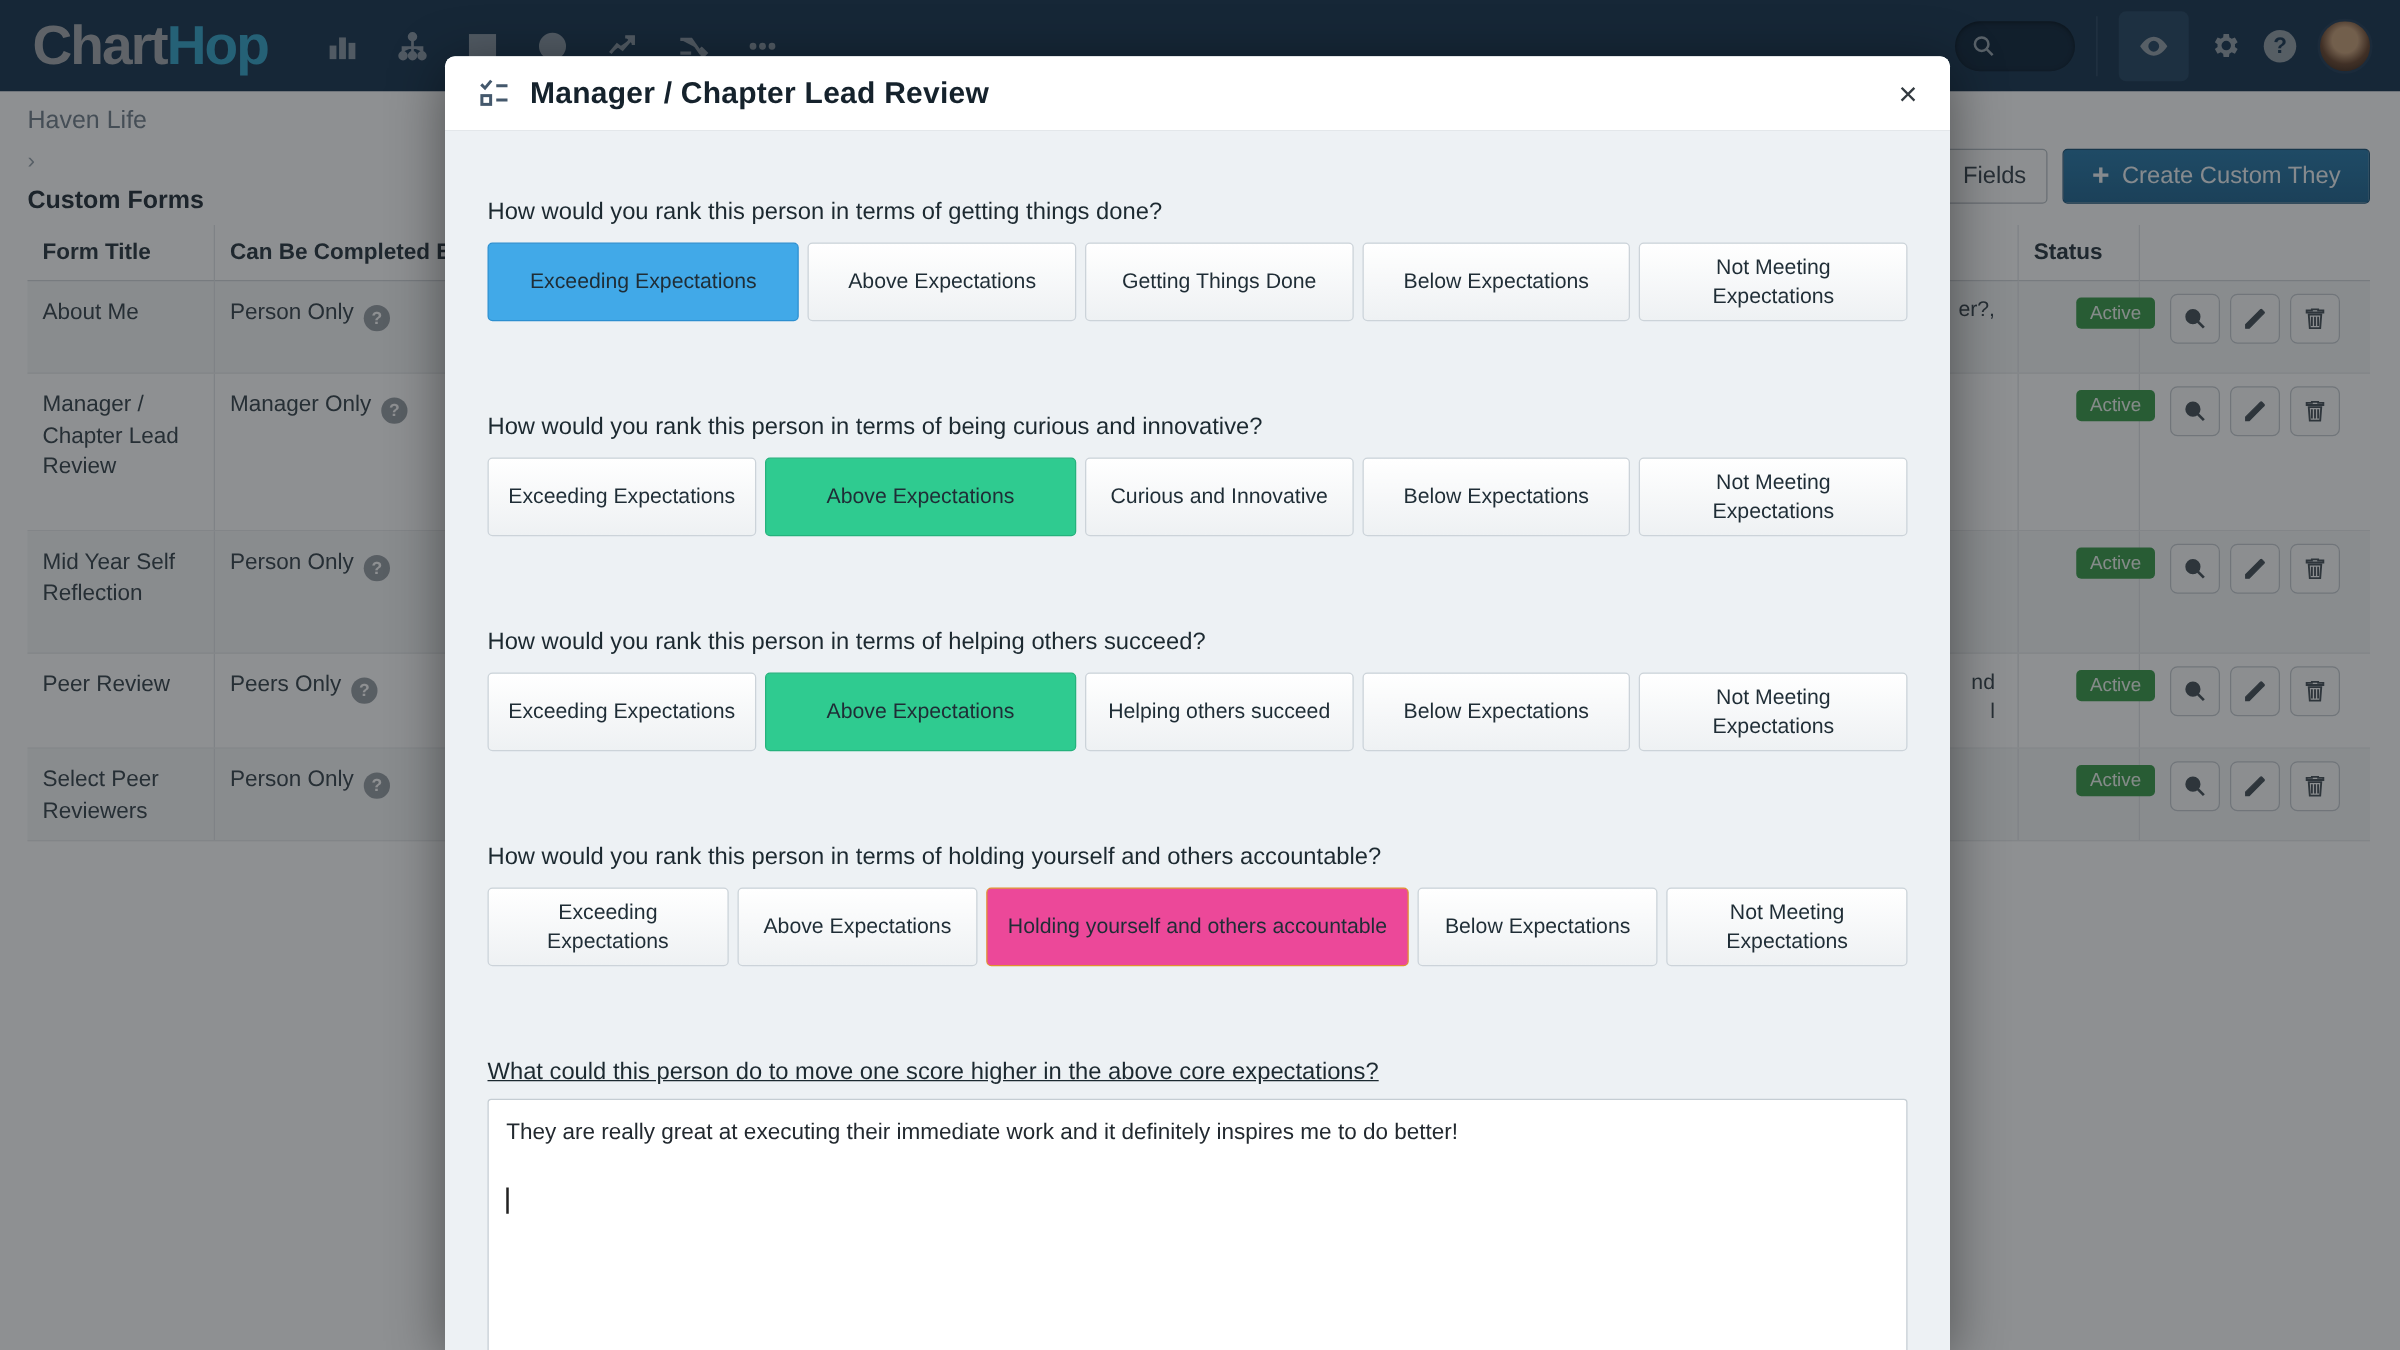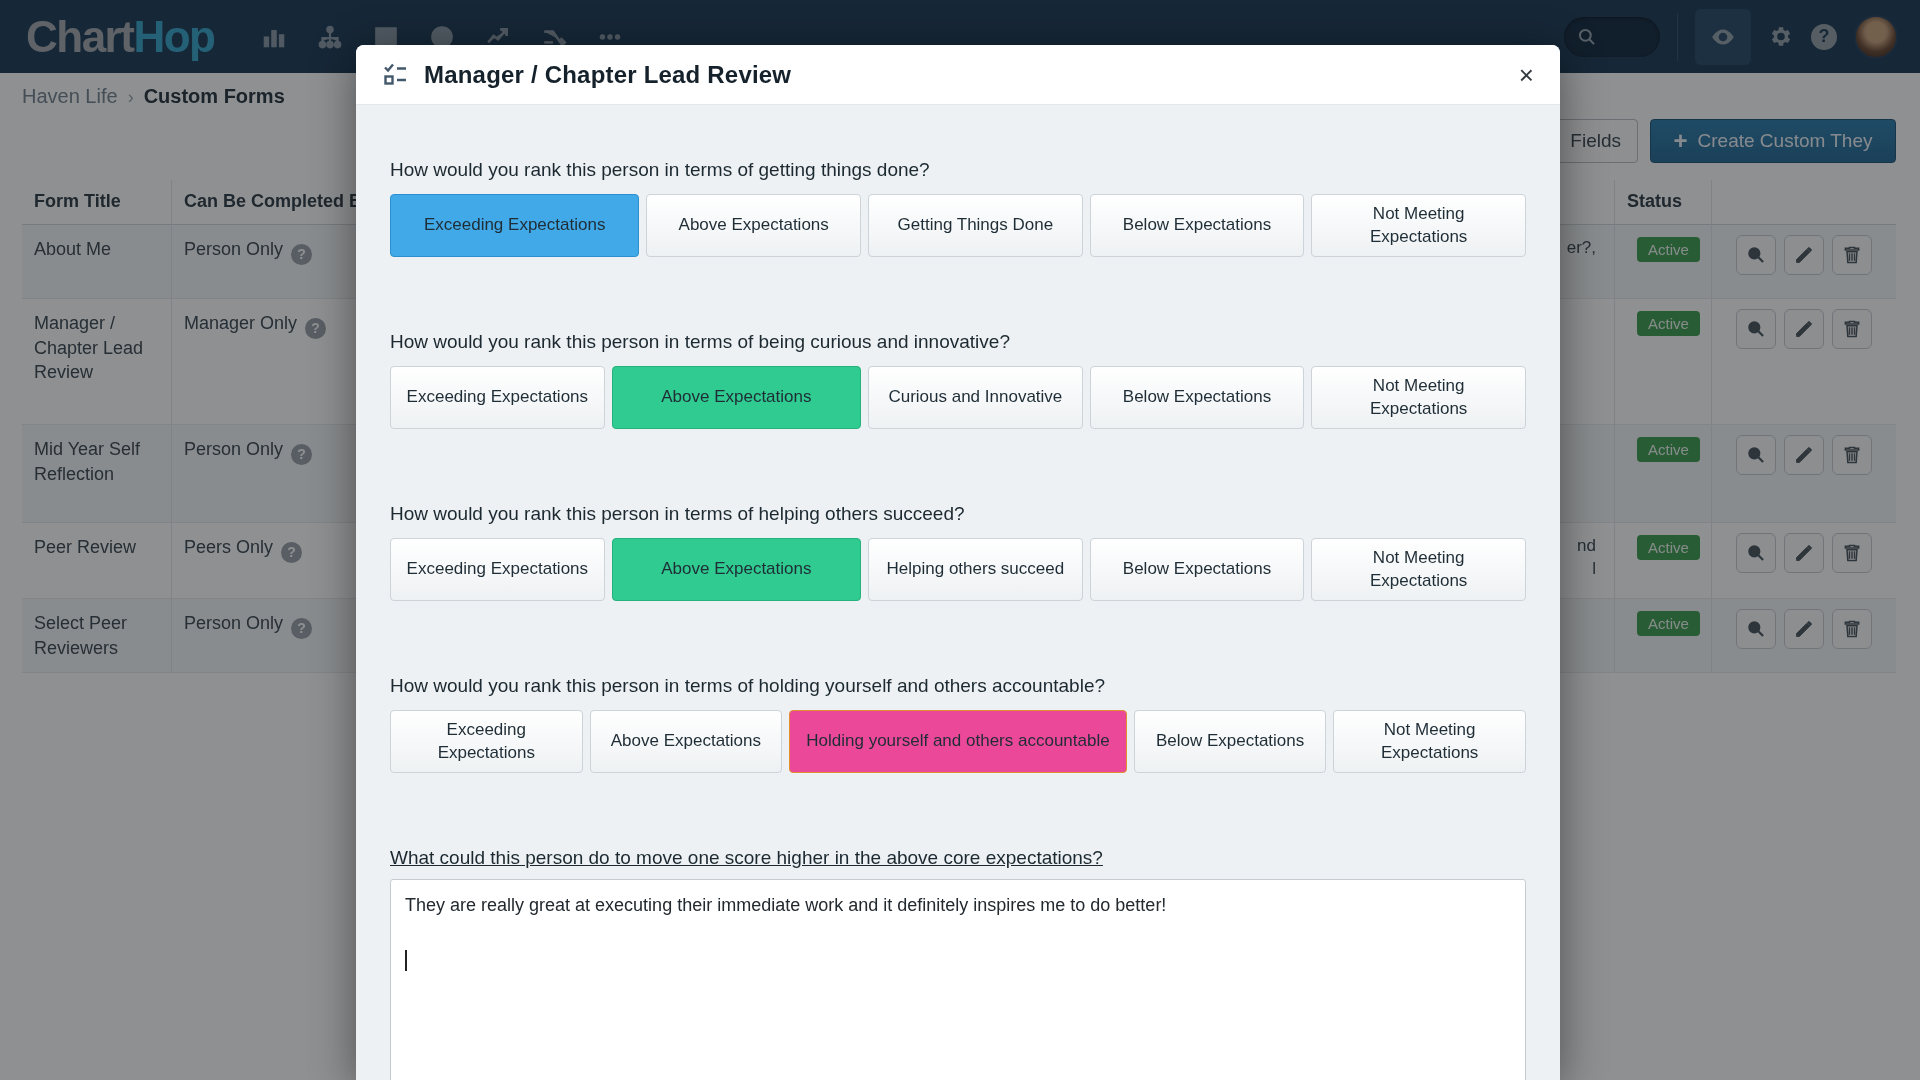--- a/index.html
+++ b/index.html
@@ -25,21 +25,21 @@
             align-items:center;justify-content:center;}
   .tb-btn{display:flex;align-items:center;justify-content:center;cursor:pointer;}
   .tb-btn svg{width:26px;height:26px;fill:#98a3ac;}
   .help-circ{width:26px;height:26px;border-radius:50%;background:#95a0a9;color:#1e3a54;
              font-weight:bold;font-size:18px;display:flex;align-items:center;justify-content:center;}
   .avatar{width:40px;height:40px;border-radius:50%;
           background:radial-gradient(circle at 50% 38%, #caa27c 0 32%, #6d4a33 60%, #2c221c 100%);
           border:2px solid #27415c;}
 
   
-  .breadcrumb{position:absolute;top:85px;left:22px;font-size:20px;display:flex;gap:10px;align-items:baseline;}
+  .breadcrumb{position:absolute;top:85px;left:22px;font-size:20px;display:flex;gap:10px;align-items:baseline;flex-direction:column;}
   .bc-parent{color:#75828e;}
   .bc-sep{color:#9aa5ae;font-size:18px;}
   .bc-current{color:#29343d;font-weight:bold;}
 
   .fields-btn{position:absolute;top:119px;left:1508px;width:130px;height:44px;background:#fdfdfd;
               border:1px solid #b9c0c6;border-radius:4px;font-size:19px;color:#3c4750;
               text-align:right;padding-right:16px;line-height:42px;box-sizing:border-box;}
   .create-btn{position:absolute;top:119px;left:1650px;width:246px;height:44px;border-radius:4px;
               background:linear-gradient(#2e7cab,#276a94);color:#f0f4f7;font-size:19px;
               display:flex;align-items:center;justify-content:center;gap:10px;box-sizing:border-box;
@@ -53,21 +53,21 @@
   .cell{padding:12px 12px;box-sizing:border-box;line-height:1.35;}
   .c1{border-right:1px solid #e2e5e8;}
   .c3{border-right:1px solid #e2e5e8;text-align:right;padding-right:18px;font-size:17px;}
   .c4{border-right:1px solid #e2e5e8;padding-left:22px;}
   .t-body .t-row{border-bottom:1px solid #e8eaec;}
   .t-body .t-row:nth-child(odd){background:#f6f7f8;}
   .row-help{display:inline-flex;width:21px;height:21px;border-radius:50%;background:#9aa0a6;
             color:#fff;font-size:14px;font-weight:bold;align-items:center;justify-content:center;
             margin-left:8px;vertical-align:-4px;}
   .badge{display:inline-block;background:#3f9e4e;color:#eef5ef;font-size:15px;border-radius:4px;
-         padding:5px 11px;line-height:1;}
+         padding:5px 11px;line-height:1;margin-left:24px;}
   .actions{display:flex;gap:8px;padding:10px 0 0 24px;}
   .act-btn{width:38px;height:38px;border:1px solid #c8cdd2;border-radius:6px;background:#fbfcfc;
            display:flex;align-items:center;justify-content:center;}
   .act-btn svg{width:20px;height:20px;fill:#4a545c;stroke:#4a545c;}
 
   
   .overlay{position:absolute;inset:0;background:rgba(14,19,24,0.47);z-index:5;}
 
   
   .modal{position:absolute;left:356px;top:45px;width:1204px;height:1035px;z-index:10;

